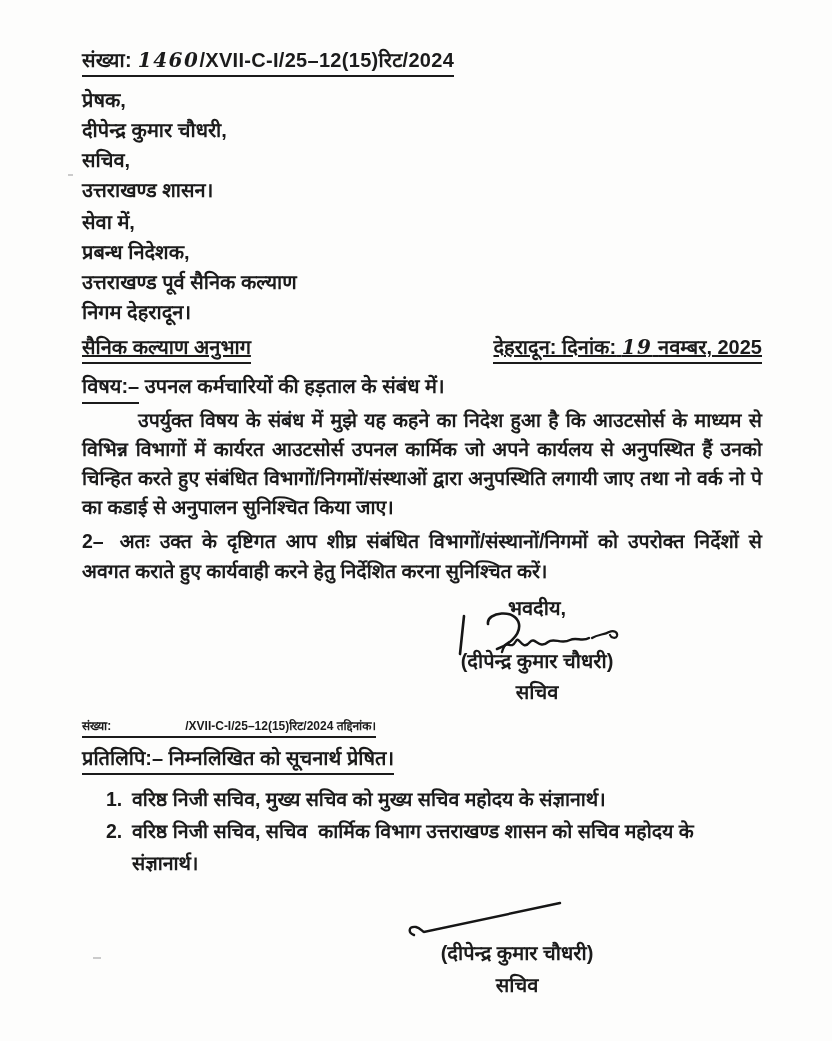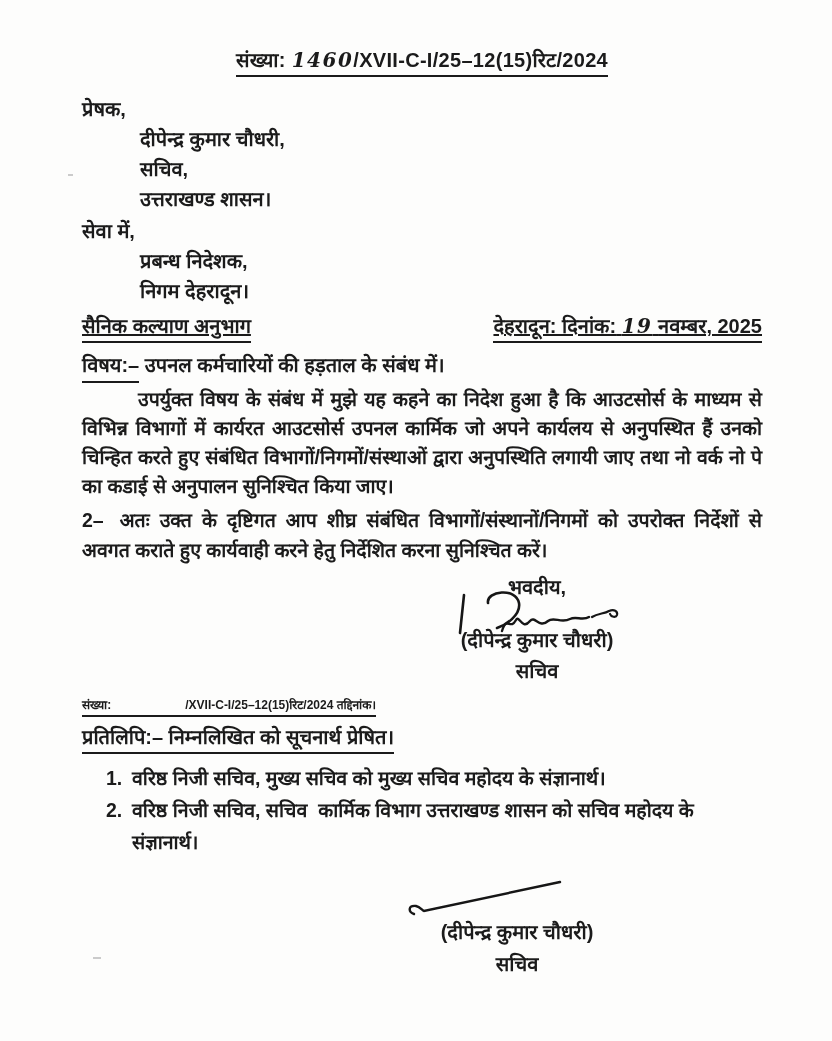--- a/index.html
+++ b/index.html
@@ -12,26 +12,26 @@
     font-family:"Liberation Sans","DejaVu Sans",sans-serif;
     font-weight:bold;
     color:#1b1b1b;
     overflow:hidden;
     box-shadow:0 0 6px rgba(0,0,0,.15);
   }
   .content { padding:46px 70px 0 82px; }
 
   .u { border-bottom:2.5px solid #1b1b1b; padding-bottom:2px; display:inline-block; }
 
-  .header-ref { text-align:center; font-size:20px; letter-spacing:.3px; }
+  .header-ref { text-align:left; font-size:20px; letter-spacing:.3px; }
   .hand { font-family:"DejaVu Serif","Liberation Serif",serif; font-style:italic; font-weight:600; letter-spacing:1.5px; }
 
   .lbl { font-size:20px; line-height:30px; }
-  .from-label { margin-top:17px; }
-  .addr-lines { margin-left:58px; font-size:20px; line-height:30px; }
+  .from-label { margin-top:8px; }
+  .addr-lines { font-size:20px; line-height:30px; }
   .to-label { margin-top:2px; }
 
   .section-row { display:flex; justify-content:space-between; align-items:flex-end; margin-top:6px; font-size:20px;text-decoration:underline; }
   .subject-row { margin-top:8px; font-size:20px; line-height:28px; }
   .subject-row .u { border-bottom-width:2px; }
   .salutation { font-size:20px; margin-top:4px; line-height:28px; }
 
   .para { font-size:19.5px; line-height:29px; text-align:justify; white-space:pre-wrap; }
   .para1 { text-indent:56px; margin-top:2px; }
   .para2 { margin-top:4px; line-height:30px; }
@@ -79,20 +79,21 @@
     <div class="lbl from-label">प्रेषक,</div>
     <div class="addr-lines">
       <div>दीपेन्द्र कुमार चौधरी,</div>
       <div>सचिव,</div>
       <div>उत्तराखण्ड शासन।</div>
     </div>
 
     <div class="lbl to-label">सेवा में,</div>
     <div class="addr-lines">
       <div>प्रबन्ध निदेशक,</div>
+      <div>उत्तराखण्ड पूर्व सैनिक कल्याण</div>
       <div>निगम देहरादून।</div>
     </div>
 
     <div class="section-row">
       <span class="u">सैनिक कल्याण अनुभाग</span>
       <span class="u">
         <span>देहरादून: दिनांक:</span>
         <span class="hand">19</span>
         <span>नवम्बर, 2025</span>
       </span>

